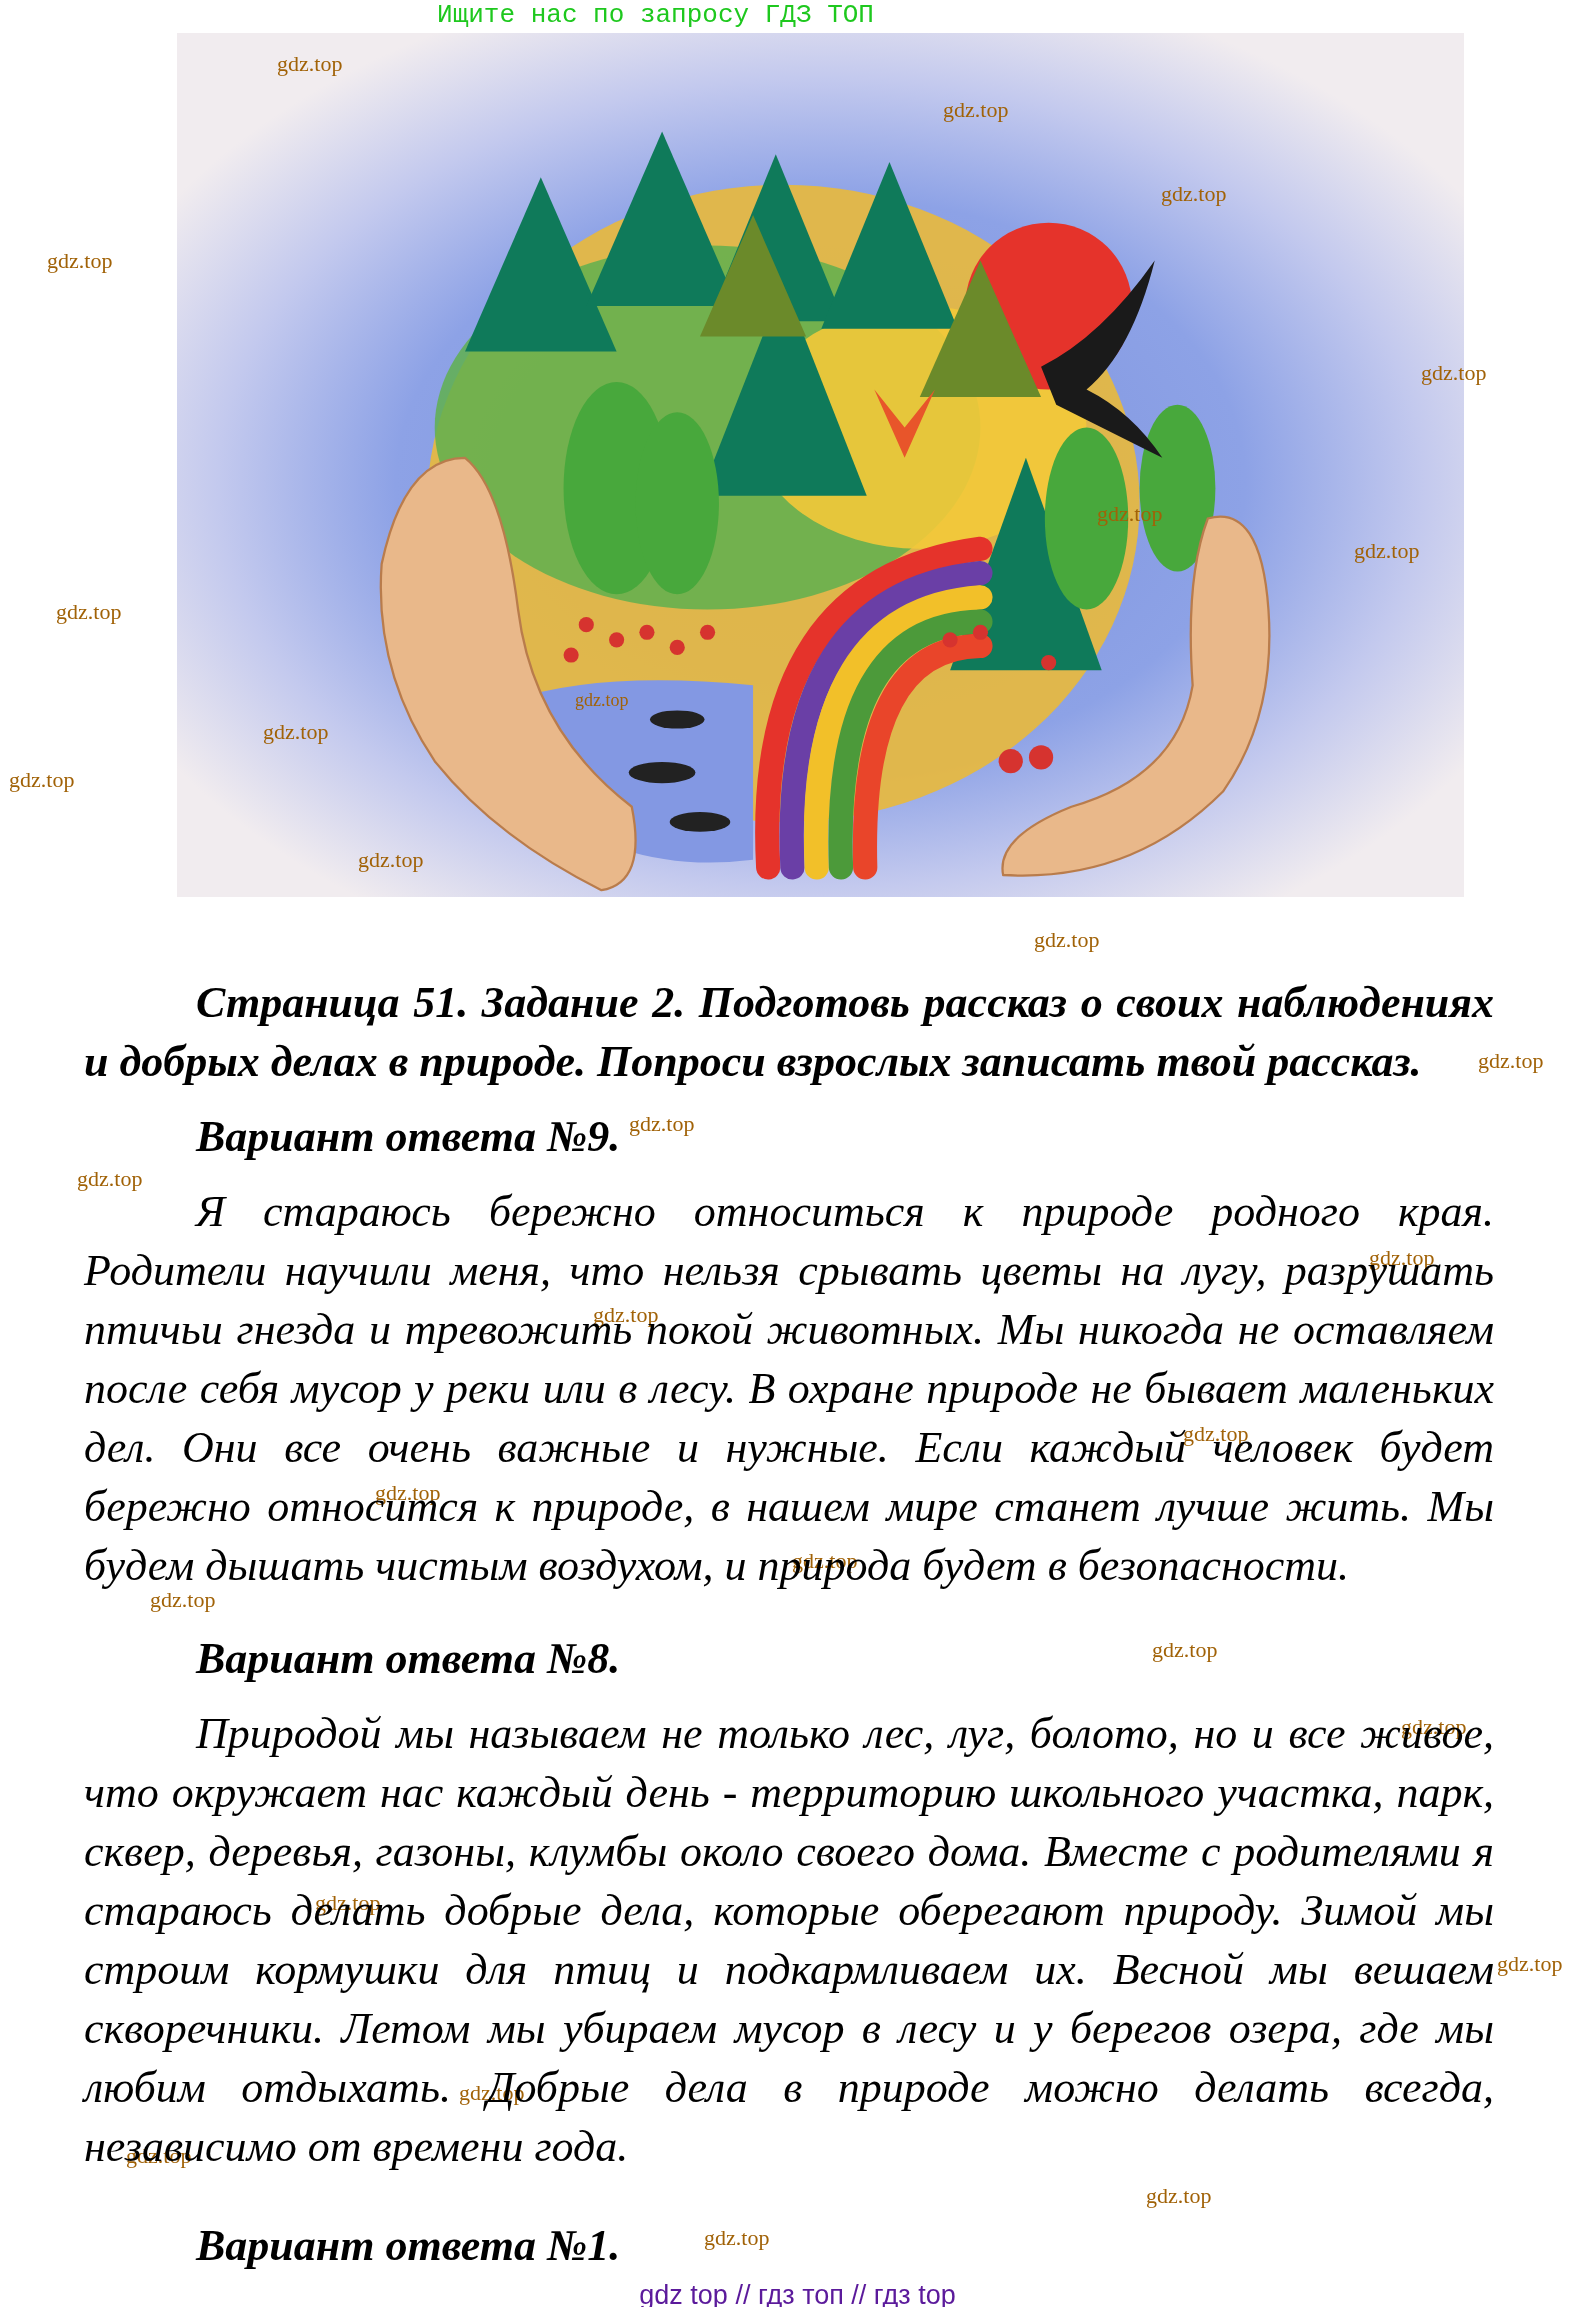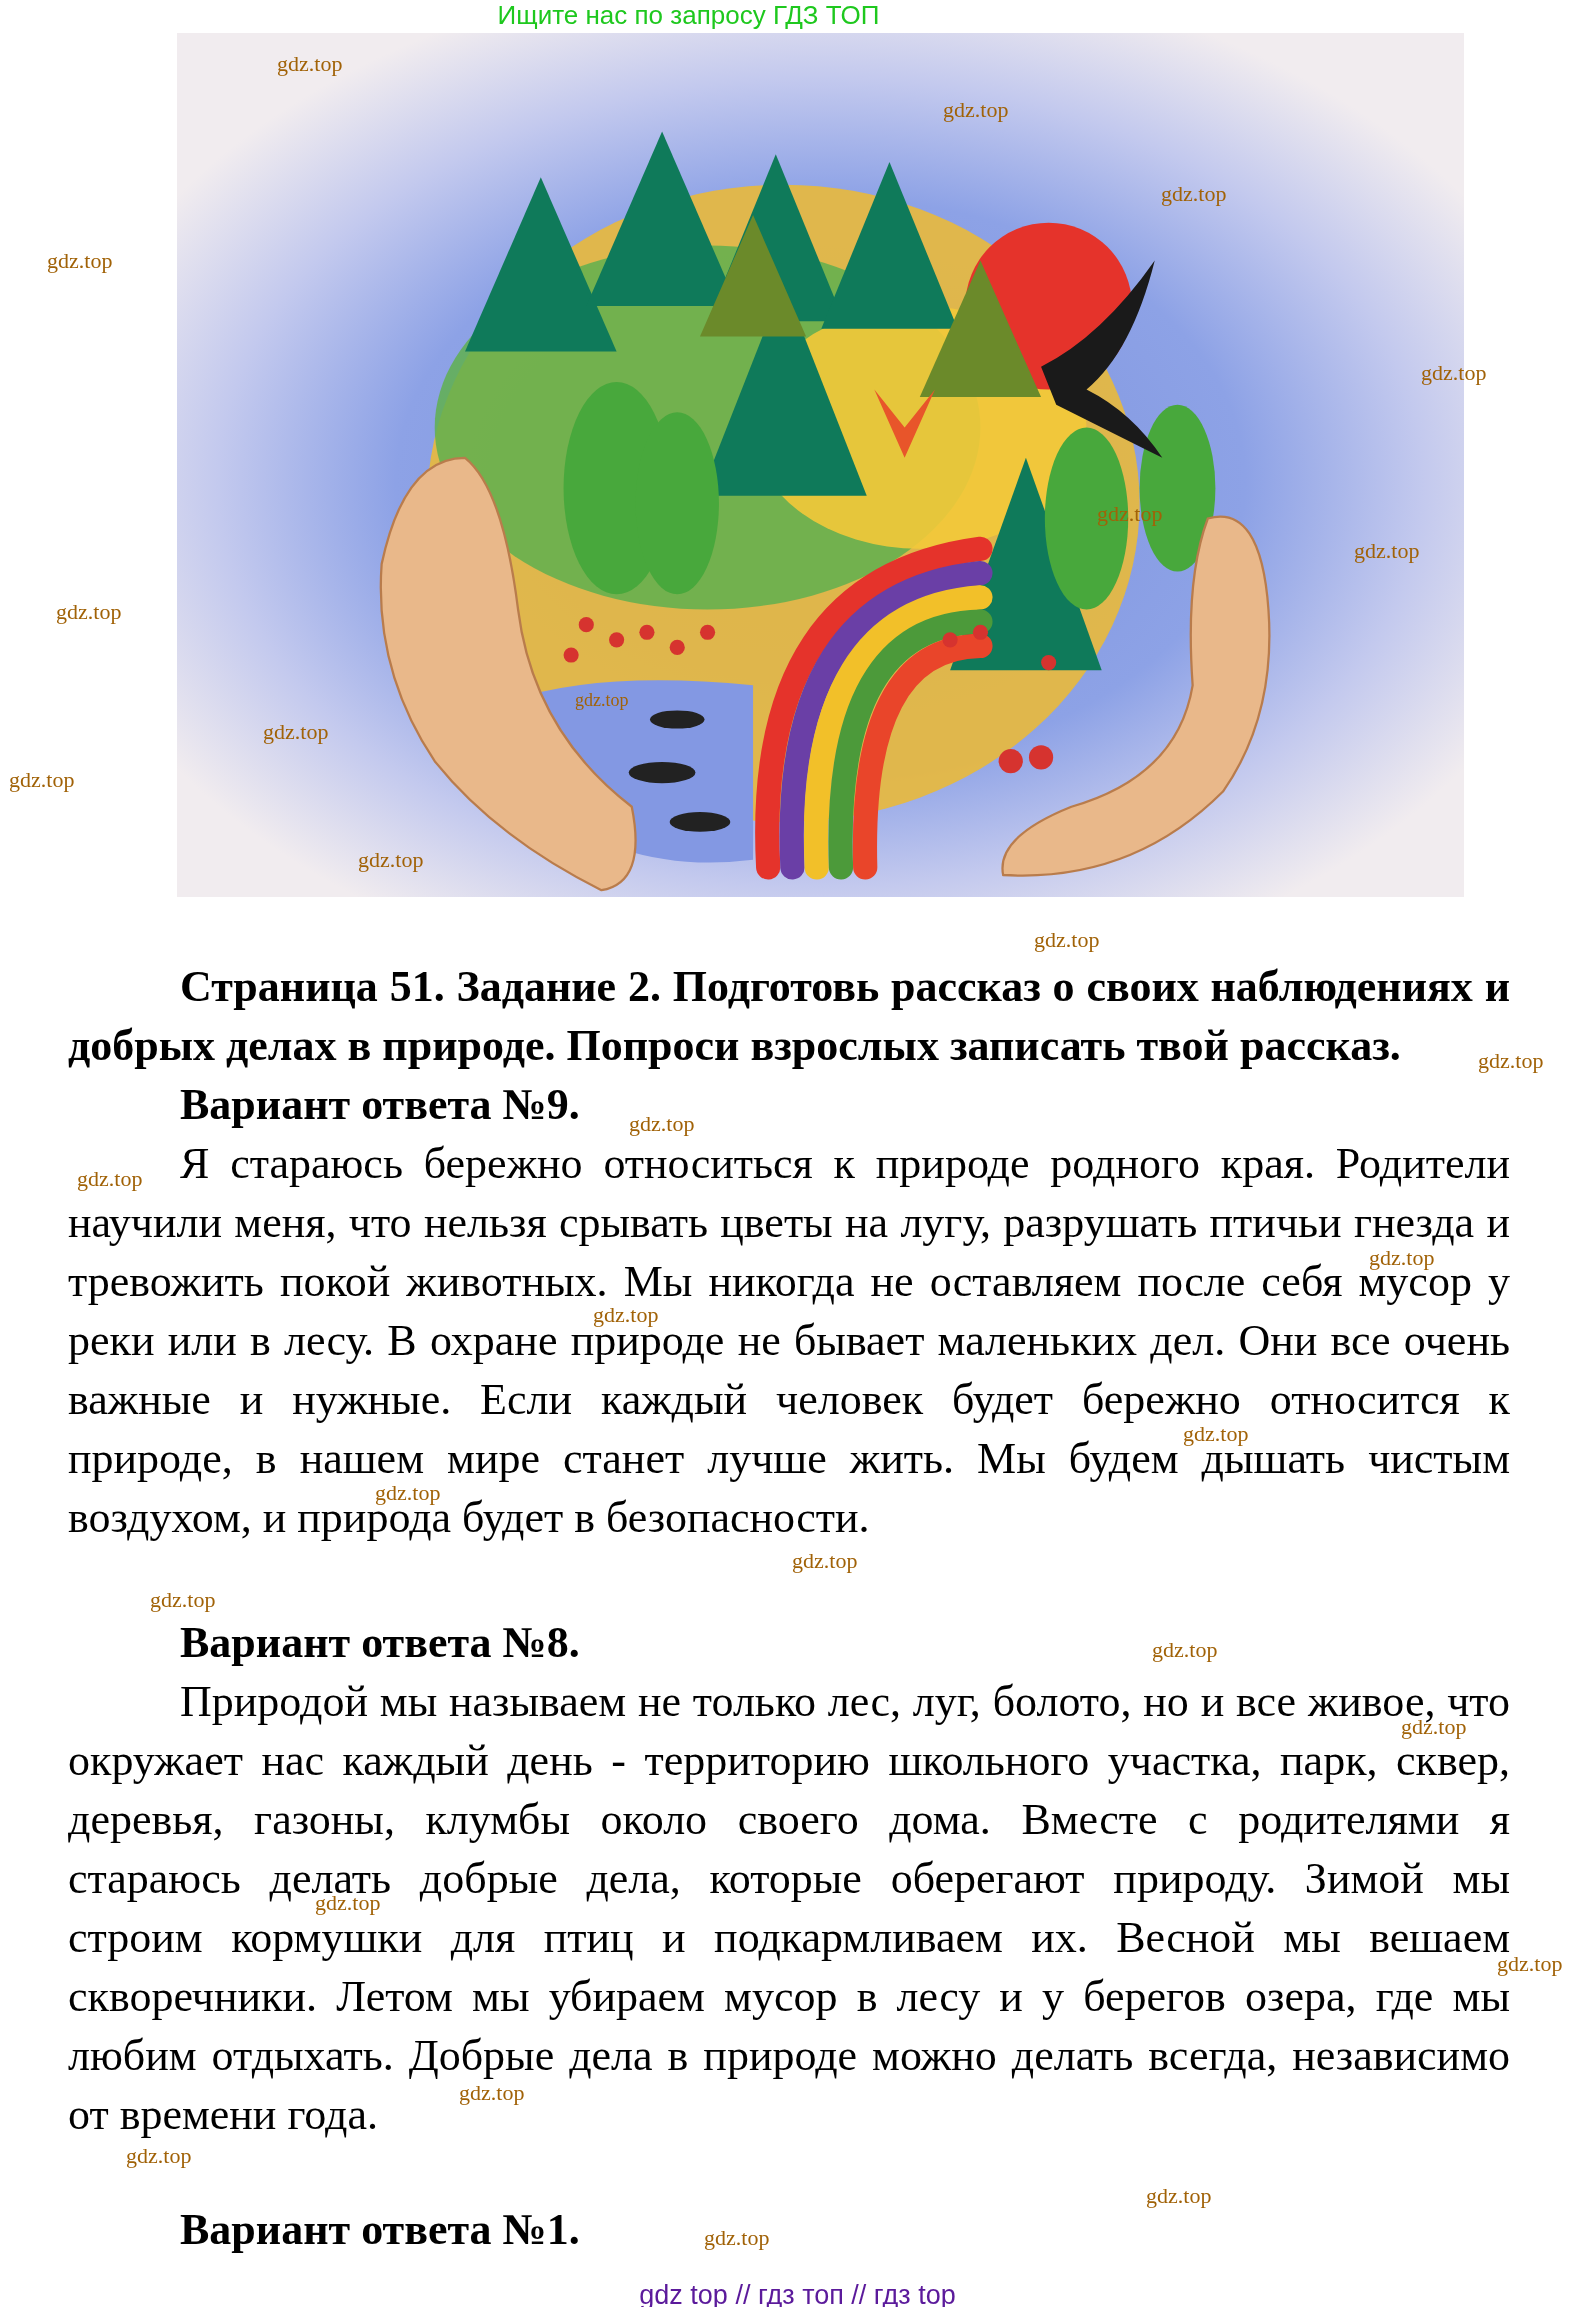--- a/index.html
+++ b/index.html
@@ -1,39 +1,39 @@
 <!DOCTYPE html>
 <html style="font-size:12px"><head>
 <meta charset="utf-8">
 <style>
   html, body { margin: 0; padding: 0; background: #ffffff; }
   body { width: 1595px; height: 2307px; position: relative; overflow: hidden; }
   .banner {
     position: absolute; left: 0; width: 1311px; top: 0; height: 33px;
-    text-align: center; font-family: Liberation Sans, sans-serif;
-    font-size: 26px; line-height: 30px; color: #1ec81e; padding-left: 33px;
+    text-align: center; font-family: Liberation Mono, monospace;
+    font-size: 26px; line-height: 30px; color: #1ec81e;
   }
   .painting {
     position: absolute; left: 177px; top: 33px; width: 1287px; height: 864px;
     overflow: hidden;
     background: radial-gradient(ellipse at 50% 50%, #7f96e0 0%, #8aa0e6 40%, #b8c2ee 65%, #ece7ee 85%, #f2eef0 100%);
   }
   .painting svg { display: block; width: 100%; height: 100%; }
   .wm {
     position: absolute; font-family: Liberation Serif, serif;
     font-size: 22px; color: #a16207; white-space: nowrap; line-height: 1;
   }
   .wm.small { font-size: 18px; }
   .doc {
     position: absolute; left: 68px; width: 1442px;
     font-family: "Liberation Serif", serif; color: #000;
     font-size: 44px; line-height: 59px;
     transform-origin: 0 0;
   }
-  .doc p { margin: 0; text-align: justify; text-align-last: left; }
+  .doc p { margin: 16px; text-align: justify; text-align-last: left; font-style: italic; }
   .indent { text-indent: 112px; }
   .bold { font-weight: bold; }
   .heading { font-weight: bold; padding-left: 112px; }
   .footer {
     position: absolute; left: 0; width: 1595px; top: 2280px;
     text-align: center; font-family: "Liberation Sans", sans-serif;
     font-size: 27px; color: #5b1a9b; line-height: 30px;
   }
 </style>
 </head>

